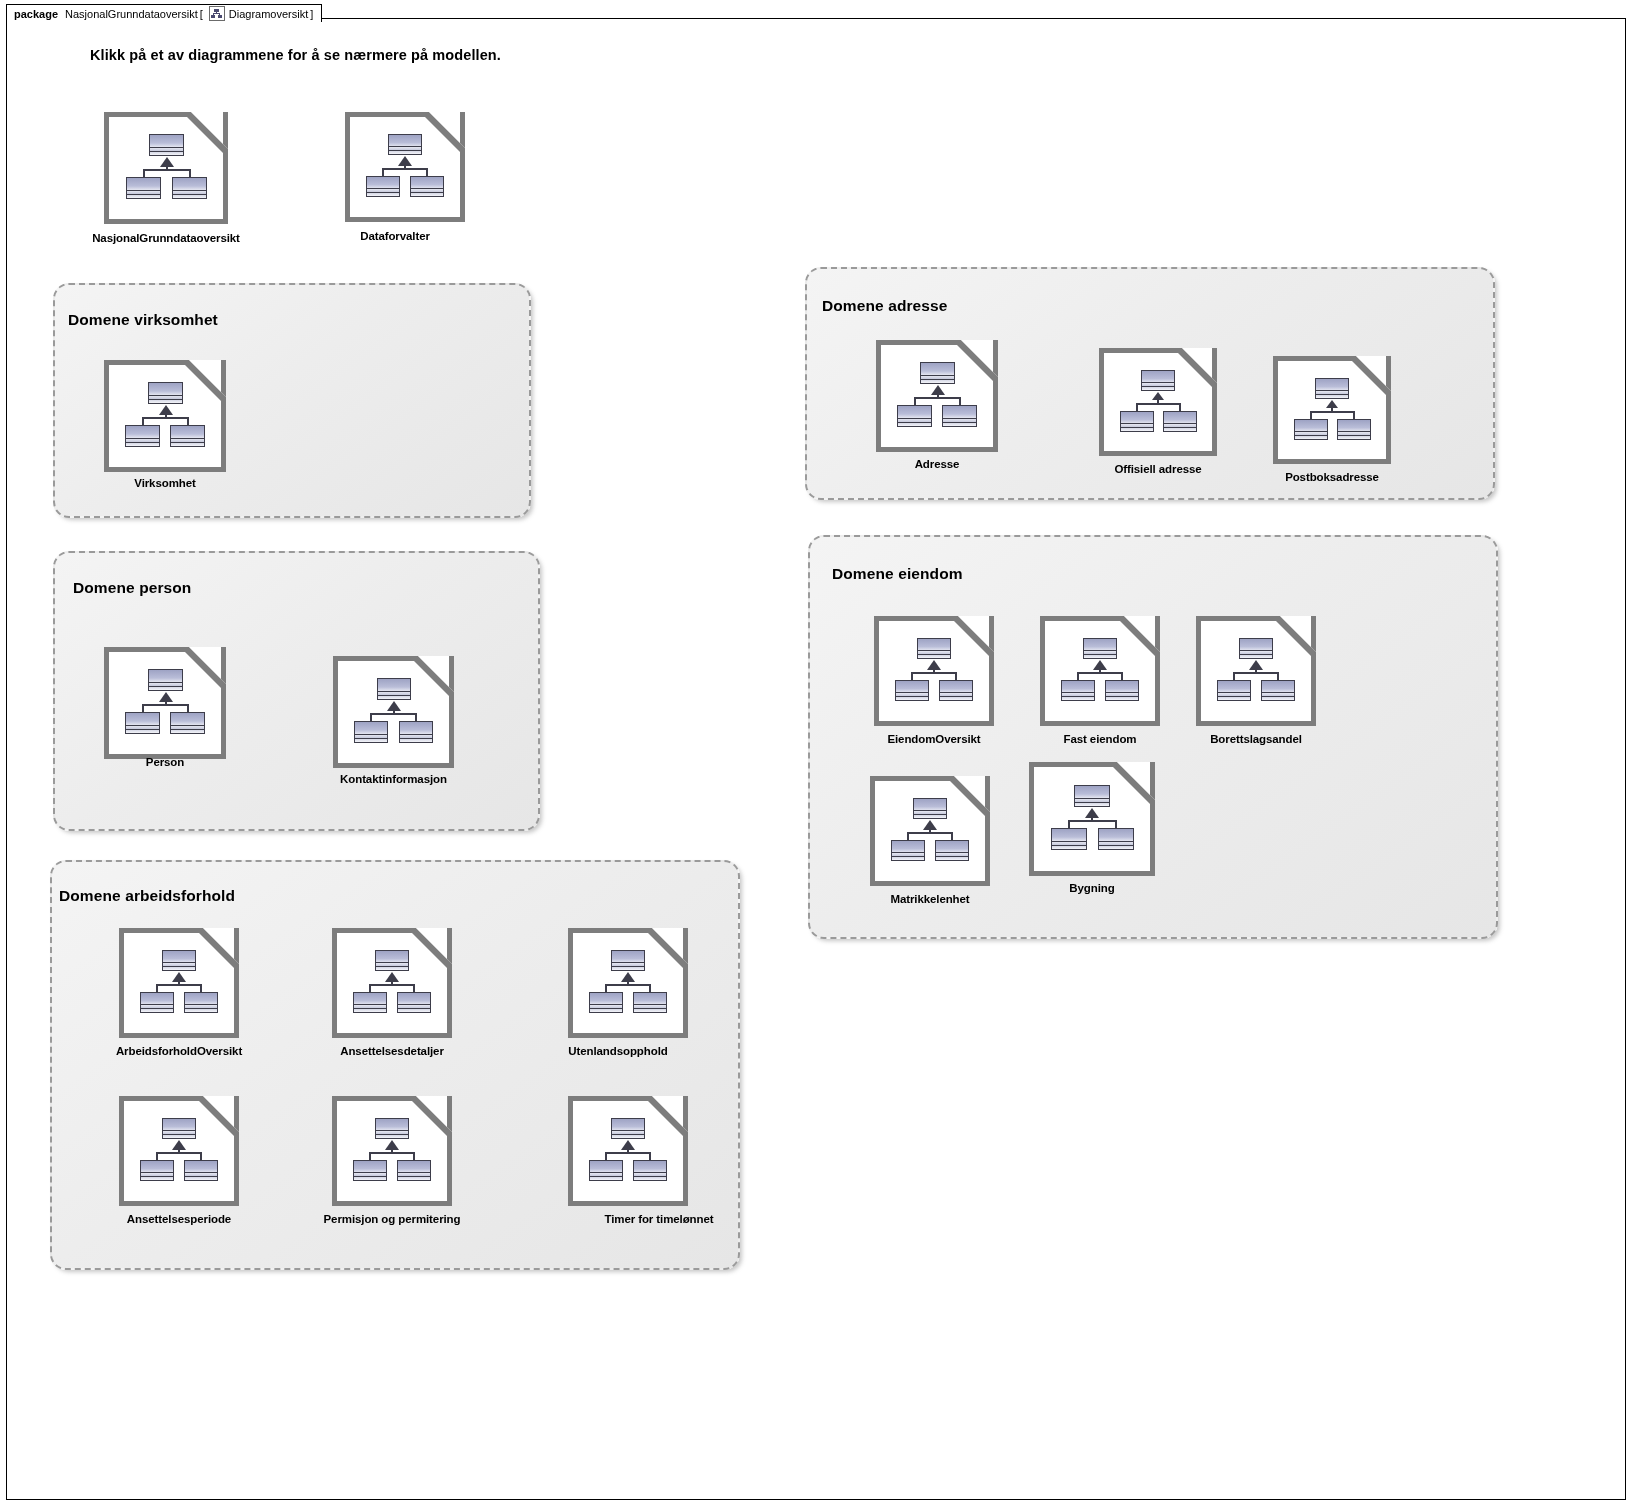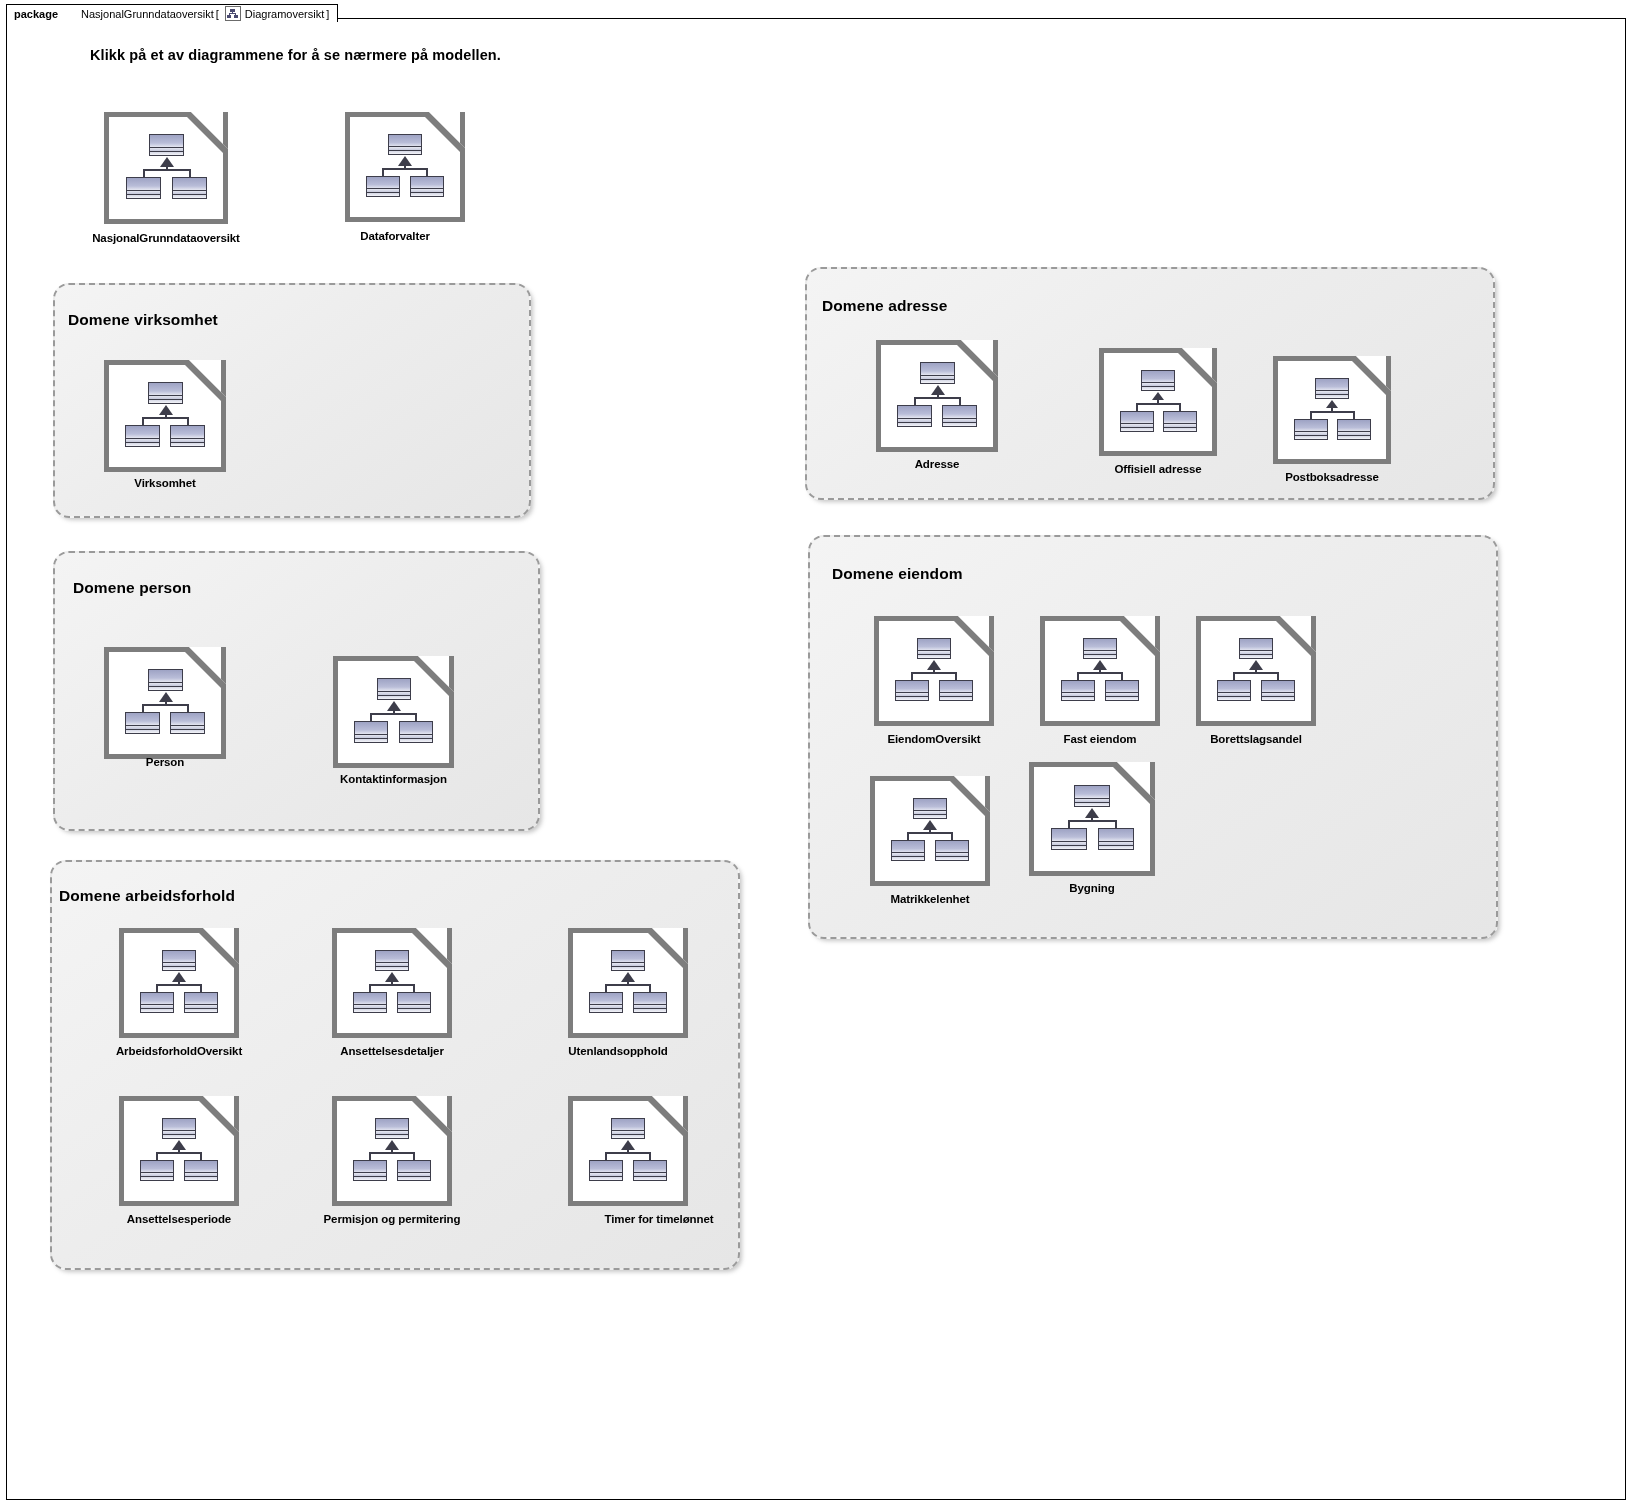--- a/index.html
+++ b/index.html
@@ -34,21 +34,21 @@
     background:#ffffff;
     display:flex;
     align-items:center;
     padding:0 6px 0 7px;
     box-sizing:border-box;
     font-size:11px;
     color:#000000;
     white-space:nowrap;
     z-index:5;
   }
-  .frame-tab .kw{font-weight:bold;margin-right:23px;letter-spacing:0px;}
+  .frame-tab .kw{font-weight:bold;margin-right:7px;letter-spacing:0px;}
   .frame-tab .pkgname{font-weight:normal;}
   .frame-tab .brk{margin:0 2px;}
   .tab-icon{
     display:inline-block;
     width:14px;height:13px;
     border:1px solid #6b6b6b;
     background:#ffffff;
     position:relative;
     margin:0 4px;
     vertical-align:middle;

